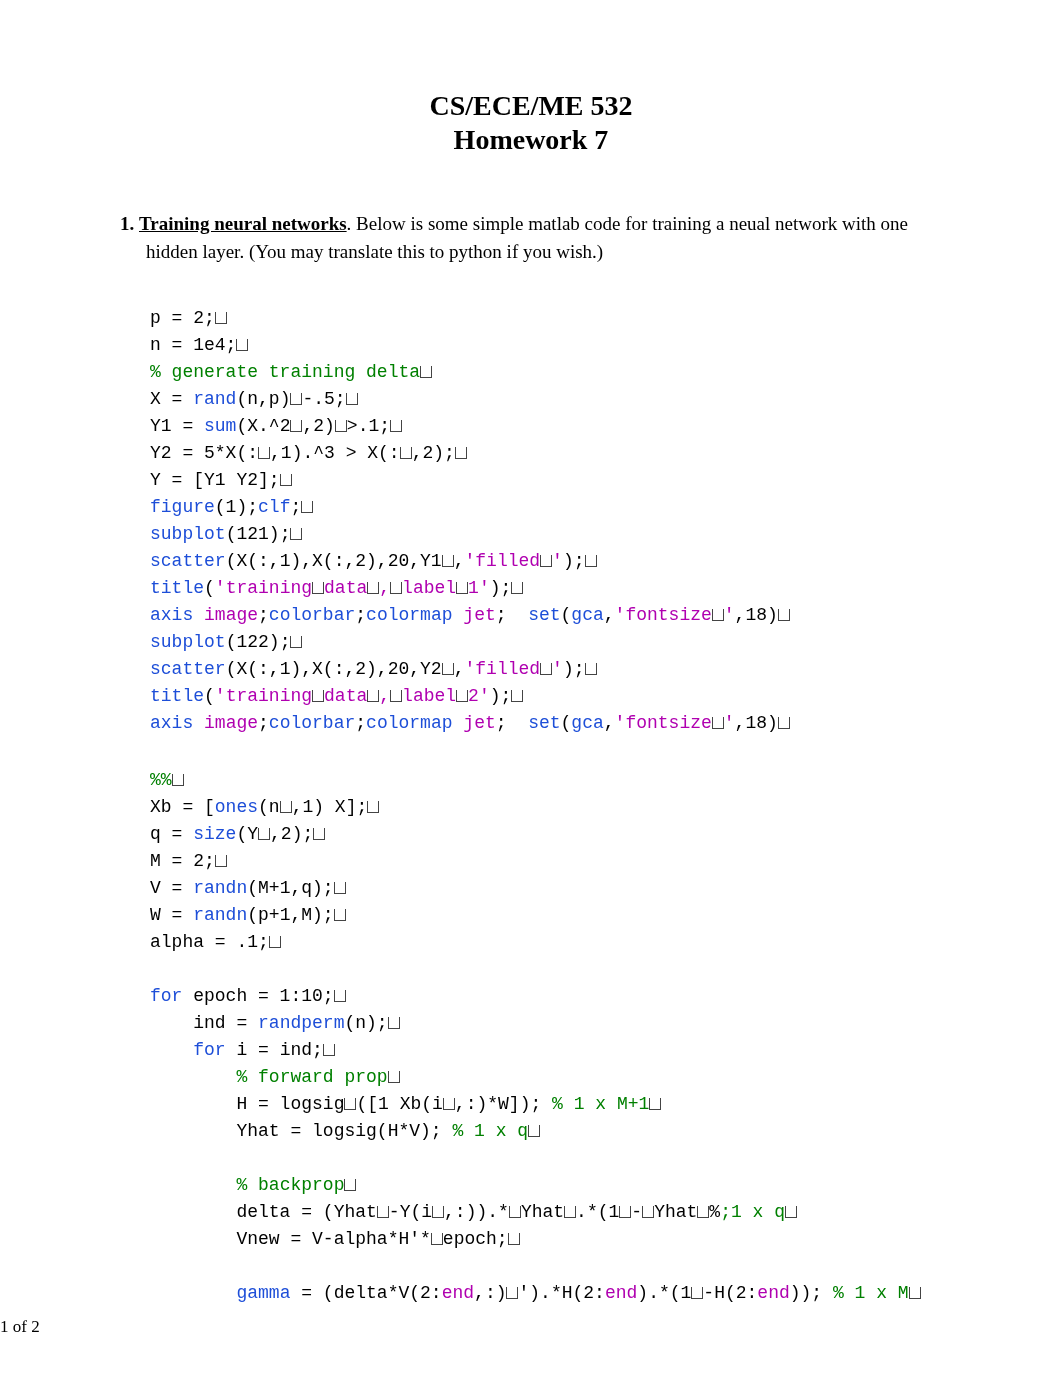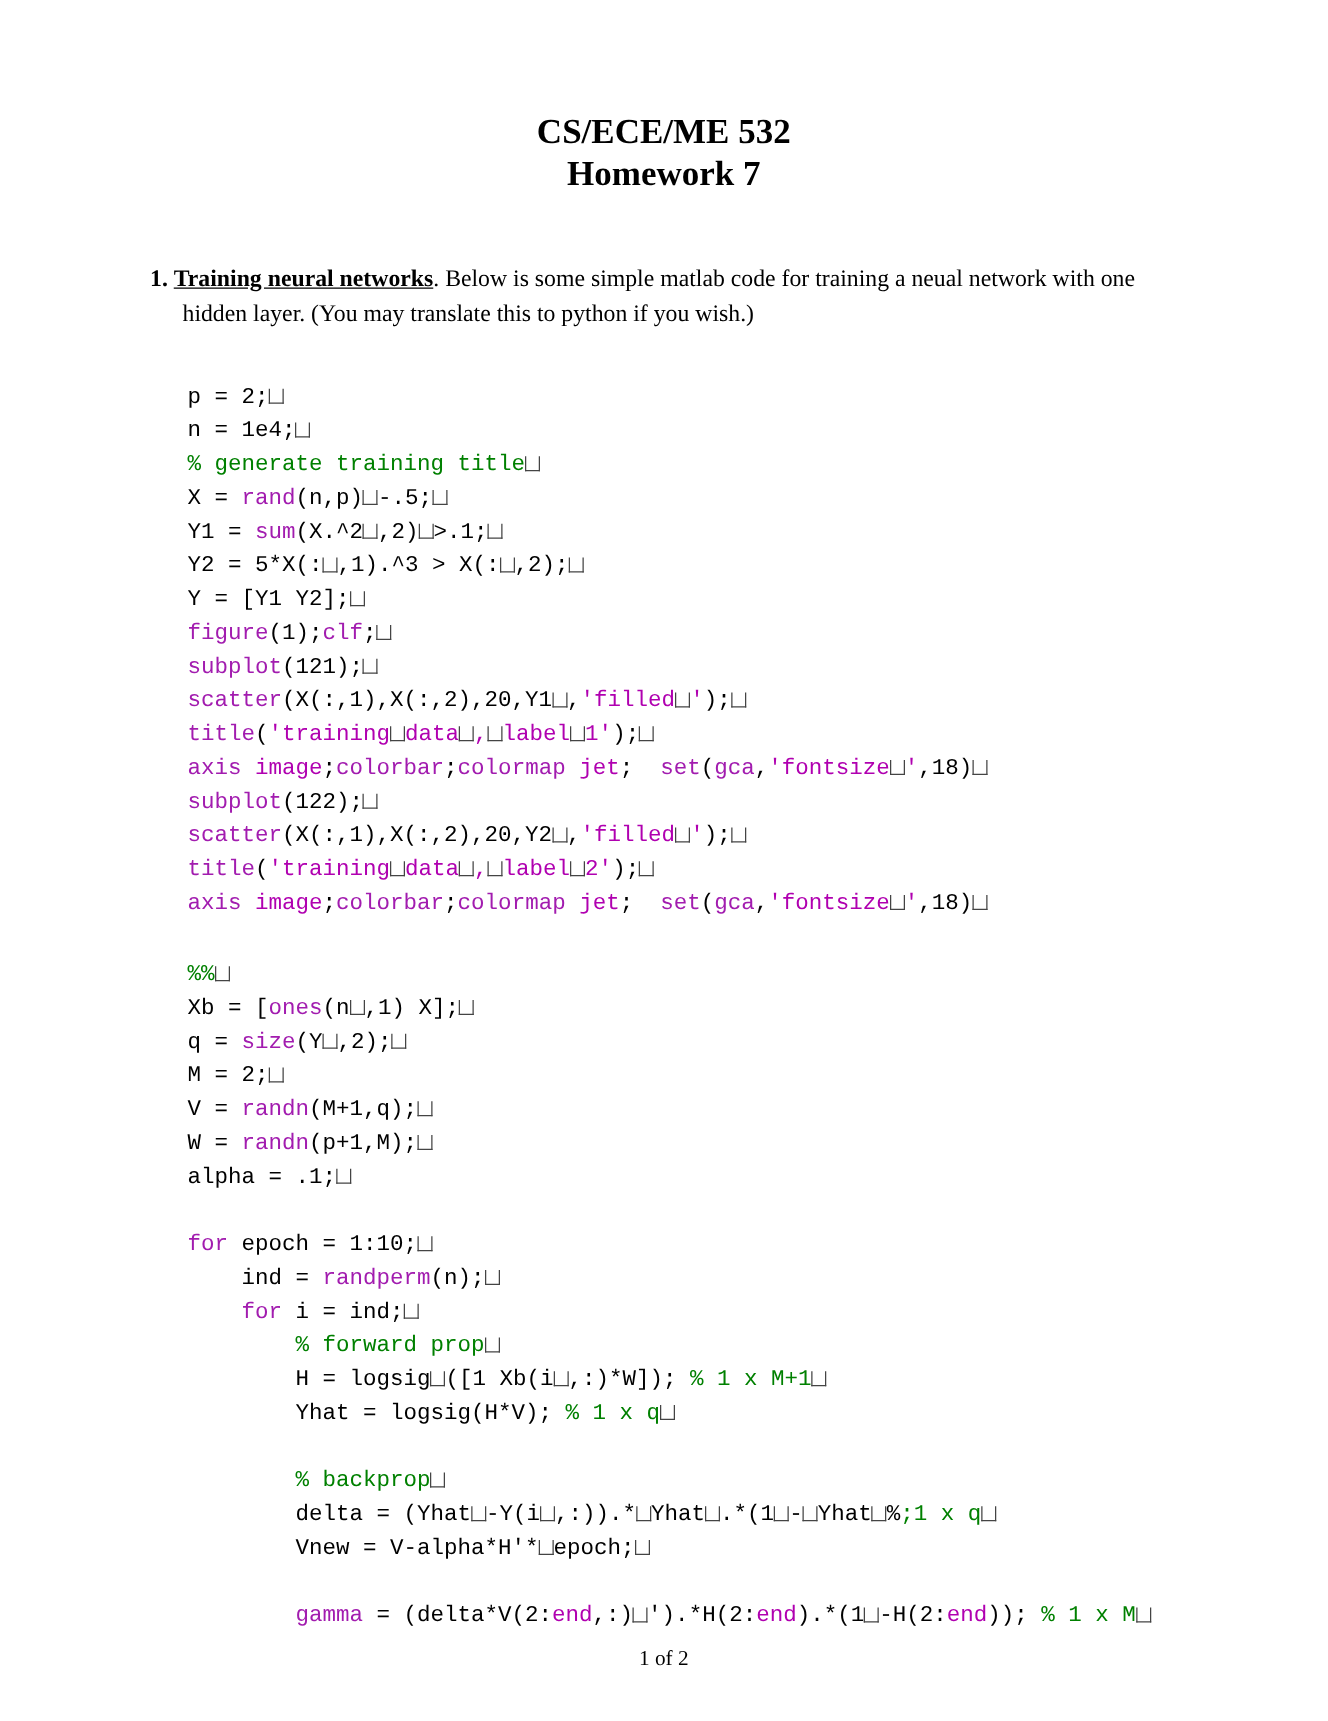--- a/index.html
+++ b/index.html
@@ -41,25 +41,24 @@
       line-height: 1.5;
       white-space: pre;
       margin-left: 30px;
       margin-bottom: 30px;
     }
     .footer {
       position: absolute;
       bottom: 40px;
       left: 0;
       right: 0;
-      text-align: center;
       font-size: 17px;
     }
     .blk { color: #000; }
-    .blue { color: #a21caf; }
+    .blue { color: #1d4ed8; }
     .mag { color: #b000b0; }
     .grn { color: #008000; }
     .ws {
       display: inline-block;
       width: 12px;
       height: 12px;
       border: 1px solid #444;
       border-top: none;
       vertical-align: -1px;
     }
@@ -70,21 +69,21 @@
 <div class="title">CS/ECE/ME 532</div>
 <div class="subtitle">Homework 7</div>
 
 <div class="problem">
   <span class="num">1.</span>
   <span> </span><span class="topic">Training neural networks</span><span>. Below is some simple matlab code for training a neual network with one hidden layer. (You may translate this to python if you wish.)</span>
 </div>
 
 <pre class="code"><span class="blk">p = 2;</span><span class="ws"></span>
 <span class="blk">n = 1e4;</span><span class="ws"></span>
-<span class="grn">% generate training title</span><span class="ws"></span>
+<span class="grn">% generate training delta</span><span class="ws"></span>
 <span class="blk">X = </span><span class="blue">rand</span><span class="blk">(n,p)</span><span class="ws"></span><span class="blk">-.5;</span><span class="ws"></span>
 <span class="blk">Y1 = </span><span class="blue">sum</span><span class="blk">(X.^2</span><span class="ws"></span><span class="blk">,2)</span><span class="ws"></span><span class="blk">&gt;.1;</span><span class="ws"></span>
 <span class="blk">Y2 = 5*X(:</span><span class="ws"></span><span class="blk">,1).^3 &gt; X(:</span><span class="ws"></span><span class="blk">,2);</span><span class="ws"></span>
 <span class="blk">Y = [Y1 Y2];</span><span class="ws"></span>
 <span class="blue">figure</span><span class="blk">(1);</span><span class="blue">clf</span><span class="blk">;</span><span class="ws"></span>
 <span class="blue">subplot</span><span class="blk">(121);</span><span class="ws"></span>
 <span class="blue">scatter</span><span class="blk">(X(:,1),X(:,2),20,Y1</span><span class="ws"></span><span class="blk">,</span><span class="mag">'filled</span><span class="ws"></span><span class="mag">'</span><span class="blk">);</span><span class="ws"></span>
 <span class="blue">title</span><span class="blk">(</span><span class="mag">'training</span><span class="ws"></span><span class="mag">data</span><span class="ws"></span><span class="mag">,</span><span class="ws"></span><span class="mag">label</span><span class="ws"></span><span class="mag">1'</span><span class="blk">);</span><span class="ws"></span>
 <span class="blue">axis</span><span class="blk"> </span><span class="mag">image</span><span class="blk">;</span><span class="blue">colorbar</span><span class="blk">;</span><span class="blue">colormap</span><span class="blk"> </span><span class="mag">jet</span><span class="blk">;  </span><span class="blue">set</span><span class="blk">(</span><span class="blue">gca</span><span class="blk">,</span><span class="mag">'fontsize</span><span class="ws"></span><span class="mag">'</span><span class="blk">,18)</span><span class="ws"></span>
 <span class="blue">subplot</span><span class="blk">(122);</span><span class="ws"></span>

